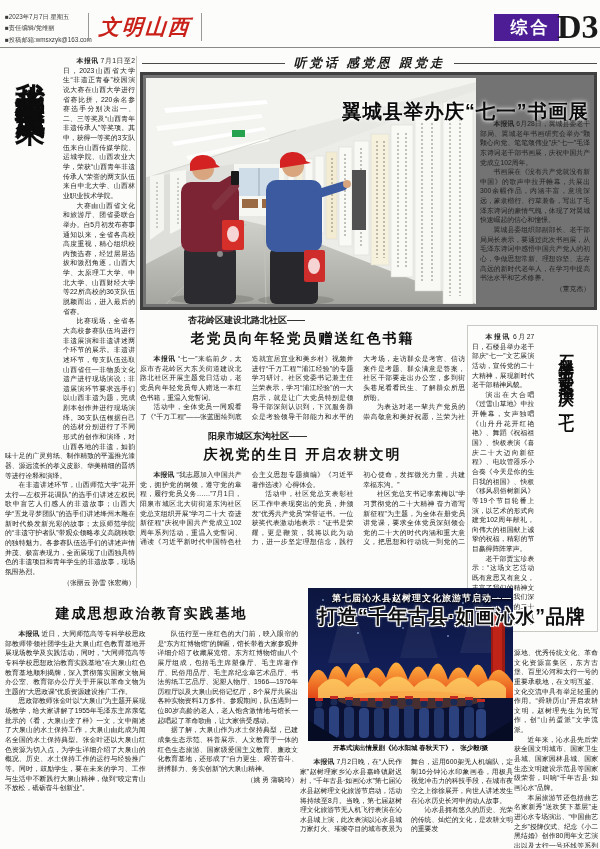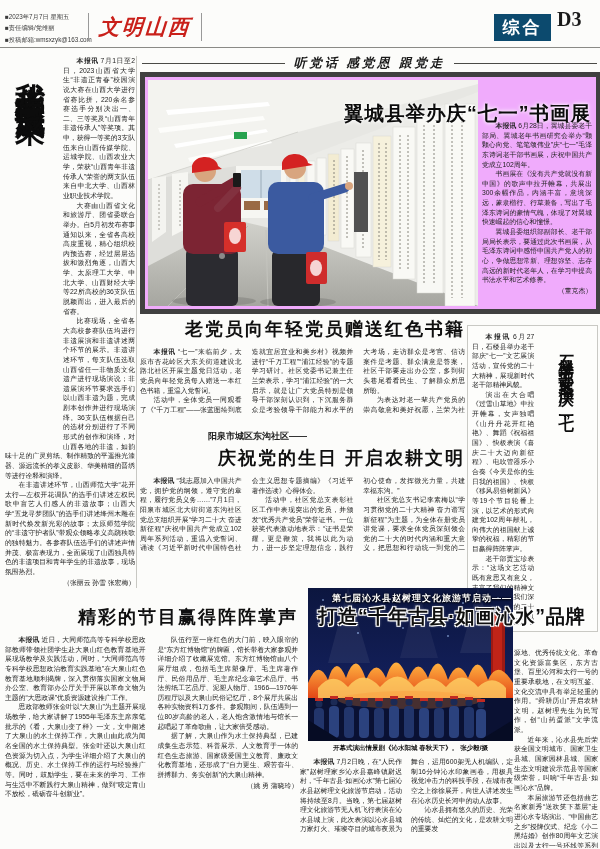--- a/index.html
+++ b/index.html
@@ -5,48 +5,48 @@
   html,body{margin:0;padding:0;background:#e9e9e6;}
   .page{position:relative;width:600px;height:849px;background:#fcfcfa;margin:0 auto;
         font-family:"Liberation Sans",sans-serif;color:#1a1a1a;overflow:hidden;
         border-right:2px solid #e2e2de;border-bottom:2px solid #e2e2de;}
   
   .header-meta{position:absolute;left:5px;top:11px;font-size:6.3px;line-height:1.8;color:#3a3a3a;}
   .masthead-wrap{position:absolute;left:88px;top:13px;height:28px;display:flex;align-items:center;
         border-left:1px solid #999;border-right:1px solid #999;padding:0 10px;}
   .masthead{font-family:"Liberation Serif",serif;font-style:italic;font-weight:bold;
         font-size:21px;color:#c9201a;letter-spacing:2px;transform:skewX(-4deg);}
-  .badge{position:absolute;left:494px;top:14px;width:57px;height:27px;background:#0c4a6e;color:#fff;
-        font-size:17px;font-weight:900;display:flex;align-items:center;justify-content:center;letter-spacing:3px;}
+  .badge{position:absolute;left:494px;top:14px;width:57px;height:27px;background:#4c1d95;color:#fff;
+        font-size:17px;font-weight:900;display:flex;align-items:center;justify-content:center;letter-spacing:3px;padding-left:8px;}
   .page-no{position:absolute;left:557px;top:8px;font-family:"Liberation Serif",serif;
-        font-size:20px;font-weight:bold;}
+        font-size:34px;font-weight:bold;}
   .header-rule{position:absolute;left:0;top:47px;width:600px;height:1px;background:#8a8a86;}
   
   .slogan-row{position:absolute;left:142px;top:55px;width:455px;display:flex;align-items:center;gap:9px;}
   .slogan-line{flex:1;height:1px;background:#4a4a46;}
   .slogan-text{font-family:"Liberation Serif",serif;font-style:italic;font-weight:bold;
         font-size:12.5px;letter-spacing:3px;white-space:nowrap;}
   
   .body-text{font-size:6.8px;line-height:1.42;text-align:justify;color:#222;}
   .body-text p{margin:0;text-indent:2em;}
   .lead{font-weight:bold;margin-right:2px;}
   .byline{text-align:right;margin-top:1px;}
   .kicker{font-size:9px;font-weight:bold;color:#222;}
-  .sec-headline{margin:3px 0 6px;text-align:right;font-size:18px;font-weight:900;
+  .sec-headline{margin:3px 0 6px;text-align:center;font-size:14px;font-weight:900;
         letter-spacing:2px;color:#101010;white-space:nowrap;}
   .cols3{column-count:3;column-gap:10px;overflow:hidden;}
   .cols2{column-count:2;column-gap:12px;overflow:hidden;}
   
   .left-article{position:absolute;left:5px;top:56px;width:130px;height:540px;overflow:hidden;}
   .vert-headline{float:left;width:50px;height:380px;margin:2px 8px 4px 0;
         writing-mode:vertical-rl;text-orientation:upright;font-size:30px;font-weight:900;
         line-height:50px;letter-spacing:3px;color:#0c0c0c;}
   .rule-v{position:absolute;width:1px;background:#c8c8c3;}
   
-  .main-box{position:absolute;left:140px;top:72px;width:451px;height:232px;border:5px solid #404040;background:#f0abfc;}
+  .main-box{position:absolute;left:140px;top:72px;width:451px;height:232px;border:3px solid #404040;background:#737373;}
   .main-photo{position:absolute;left:3px;top:3px;width:330px;height:226px;}
   .main-headline{position:absolute;right:5px;top:10px;font-size:19.5px;font-weight:900;letter-spacing:1px;
         color:#0c0c0c;text-shadow:0 0 3px #fff,0 0 5px #fff;white-space:nowrap;}
   .main-textcol{position:absolute;right:4px;top:44px;width:110px;height:184px;overflow:hidden;}
   
   .section-a{position:absolute;left:140px;top:314px;width:325px;}
   .section-a .kicker{margin-left:48px;}
   .section-a .cols3{height:76px;}
   .section-b{position:absolute;left:140px;top:430px;width:325px;}
   .section-b .kicker{margin-left:68px;}
@@ -215,20 +215,21 @@
     <h1 class="main-headline">翼城县举办庆“七一”书画展</h1>
     <div class="main-textcol body-text">
       <p><b class="lead">本报讯</b><span>6月28日，翼城县委老干部局、翼城老年书画研究会举办“颗颗心向党、笔笔颂伟业”庆“七一”毛泽东诗词老干部书画展，庆祝中国共产党成立102周年。</span></p>
       <p>书画展在《没有共产党就没有新中国》的歌声中拉开帷幕，共展出300余幅作品，内涵丰富，意境深远，篆隶楷行、行草兼备，写出了毛泽东诗词的豪情气魄，体现了对翼城快速崛起的信心和憧憬。</p>
       <p>翼城县委组织部副部长、老干部局局长表示，要通过此次书画展，从毛泽东诗词中感悟中国共产党人的初心，争做思想常新、理想弥坚、志存高远的新时代老年人，在学习中提高书法水平和艺术修养。</p>
       <div class="byline">（董克杰）</div>
     </div>
   </article>
 
   <section class="section-a">
+    <div class="kicker">杏花岭区建设北路北社区——</div>
     <h2 class="sec-headline">老党员向年轻党员赠送红色书籍</h2>
     <div class="cols3 body-text">
       <p><b class="lead">本报讯</b><span>“七一”来临前夕，太原市杏花岭区大东关街道建设北路北社区开展主题党日活动，老党员向年轻党员每人赠送一本红色书籍，重温入党誓词。</span></p>
       <p>活动中，全体党员一同观看了《“千万工程”——张蓝图绘到底 造就宜居宜业和美乡村》视频并进行“千万工程”“浦江经验”的专题学习研讨。社区党委书记兼主任兰荣表示，学习“浦江经验”的一大启示，就是让广大党员特别是领导干部深刻认识到，下沉服务群众是考验领导干部能力和水平的大考场，走访群众是考官、信访案件是考题、群众满意是答案，社区干部要走出办公室，多到街头巷尾看看民生、了解群众所思所盼。</p>
       <p>为表达对老一辈共产党员的崇高敬意和美好祝愿，兰荣为社区党龄50周年的老党员颁发“光荣在党50年”纪念章并邀请两位老党员讲述属于他们的入党故事。</p>
 
     </div>
   </section>
 
   <section class="section-b">
@@ -246,21 +247,21 @@
     <div class="ra-body body-text">
       <p><b class="lead">本报讯</b><span>6月27日，石楼县举办老干部庆“七一”文艺展演活动，宣传党的二十大精神，展现新时代老干部精神风貌。</span></p>
       <p>演出在大合唱《过雪山草地》中拉开帷幕，女声独唱《山丹丹花开红艳艳》、舞蹈《祝福祖国》、快板表演《喜庆二十大迈向新征程》、电吹管器乐小合奏《今天是你的生日我的祖国》、快板《移风易俗树新风》等19个节目轮番上演，以艺术的形式向建党102周年献礼，向伟大的祖国献上诚挚的祝福，精彩的节目赢得阵阵掌声。</p>
       <p>老干部贾宝珍表示：“这场文艺活动既有意思又有意义，丰富了我们的精神文化生活，也让我们深刻领悟到了党的二十大精神的内涵，在以后的生活中，将深入学习贯彻党的二十大精神，以实际行动践行初心使命。”</p>
 
     </div>
     <h2 class="ra-headline">石楼老干部文艺展演庆“七一”</h2>
   </article>
 
   <article class="bottom-left">
-    <h2 class="sec-headline">精彩的节目赢得阵阵掌声</h2>
+    <h2 class="sec-headline">建成思想政治教育实践基地</h2>
     <div class="cols2 body-text">
       <p><b class="lead">本报讯</b><span>近日，大同师范高等专科学校思政部教师带领社团学生赴大泉山红色教育基地开展现场教学及实践活动，同时，“大同师范高等专科学校思想政治教育实践基地”在大泉山红色教育基地顺利揭牌，深入贯彻落实国家文物局办公室、教育部办公厅关于开展以革命文物为主题的“大思政课”优质资源建设推广工作。</span></p>
       <p>思政部教师张金叶以“大泉山”为主题开展现场教学，给大家讲解了1955年毛泽东主席亲笔批示的《看，大泉山变了样》一文，文中阐述了大泉山的水土保持工作，大泉山由此成为闻名全国的水土保持典型。张金叶还以大泉山红色资源为切入点，为学生详细介绍了大泉山的概况、历史、水土保持工作的运行与经验推广等。同时，鼓励学生，要在未来的学习、工作与生活中不断践行大泉山精神，做到“咬定青山不放松，砥砺奋斗创新业”。</p>
       <p>队伍行至一座红色的大门前，映入眼帘的是“东方红博物馆”的牌匾，馆长带着大家参观并详细介绍了收藏展览馆。东方红博物馆由八个展厅组成，包括毛主席塑像厅、毛主席著作厅、民俗用品厅、毛主席纪念章艺术品厅、书法剪纸工艺品厅、泥塑人物厅、1966—1976年历程厅以及大泉山民俗记忆厅，8个展厅共展出各种实物资料1万多件。参观期间，队伍遇到一位80岁高龄的老人，老人饱含激情地与馆长一起唱起了革命歌曲，让大家倍受感动。</p>
       <p>据了解，大泉山作为水土保持典型，已建成集生态示范、科普展示、人文教育于一体的红色生态旅游、国家级爱国主义教育、廉政文化教育基地，还形成了“自力更生、艰苦奋斗、拼搏群力、务实创新”的大泉山精神。</p>
       <div class="byline">（姚 勇 蒲晓玲）</div>
     </div>
   </article>
 
   <article class="bottom-right">

